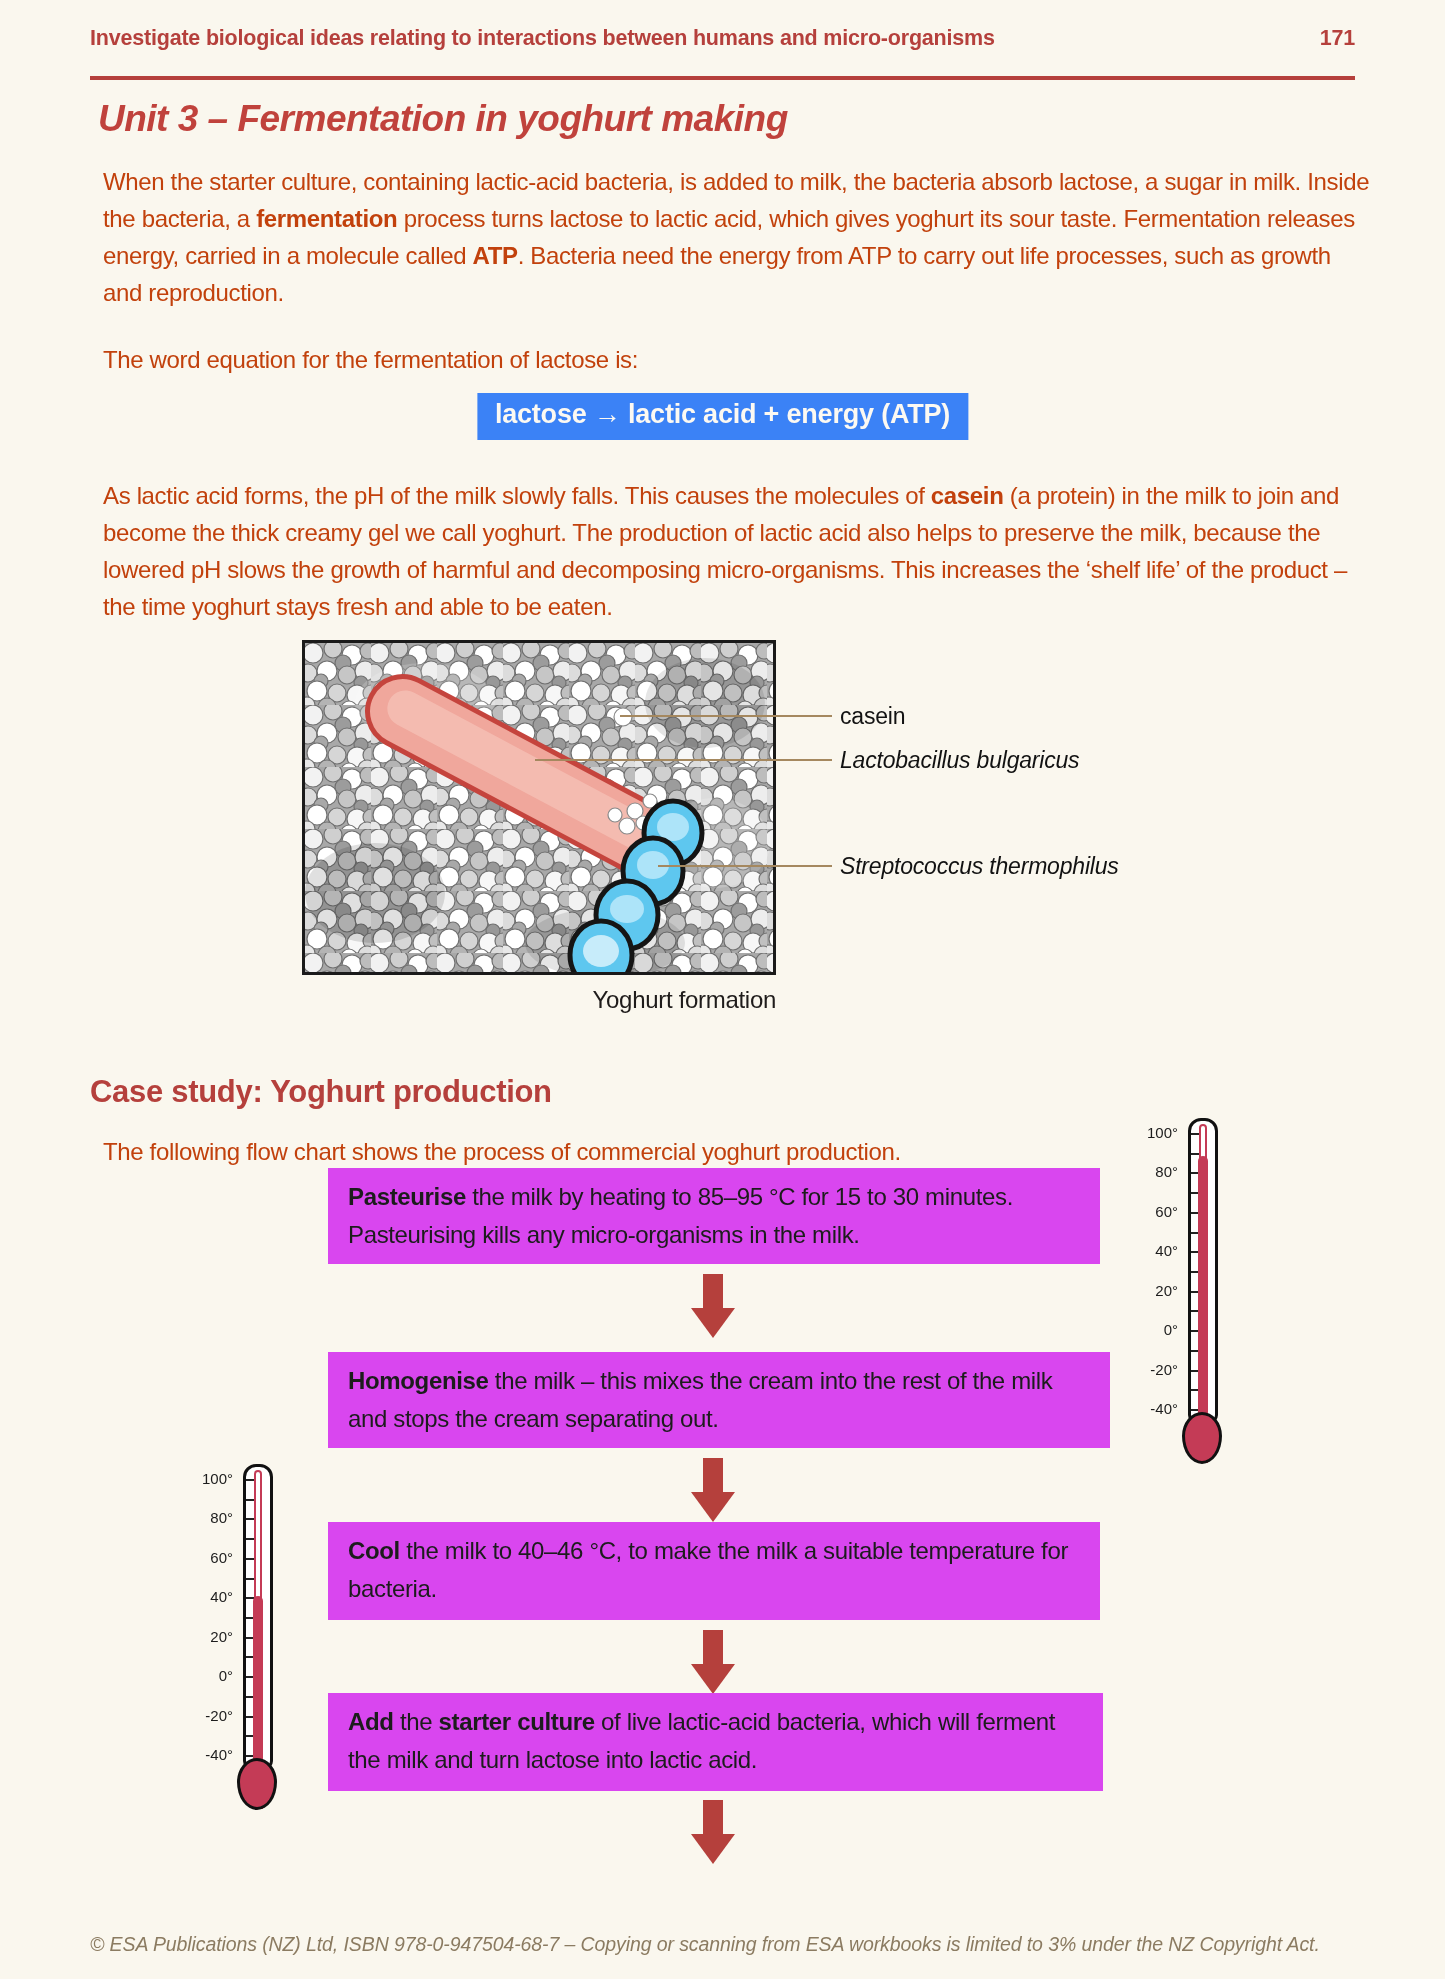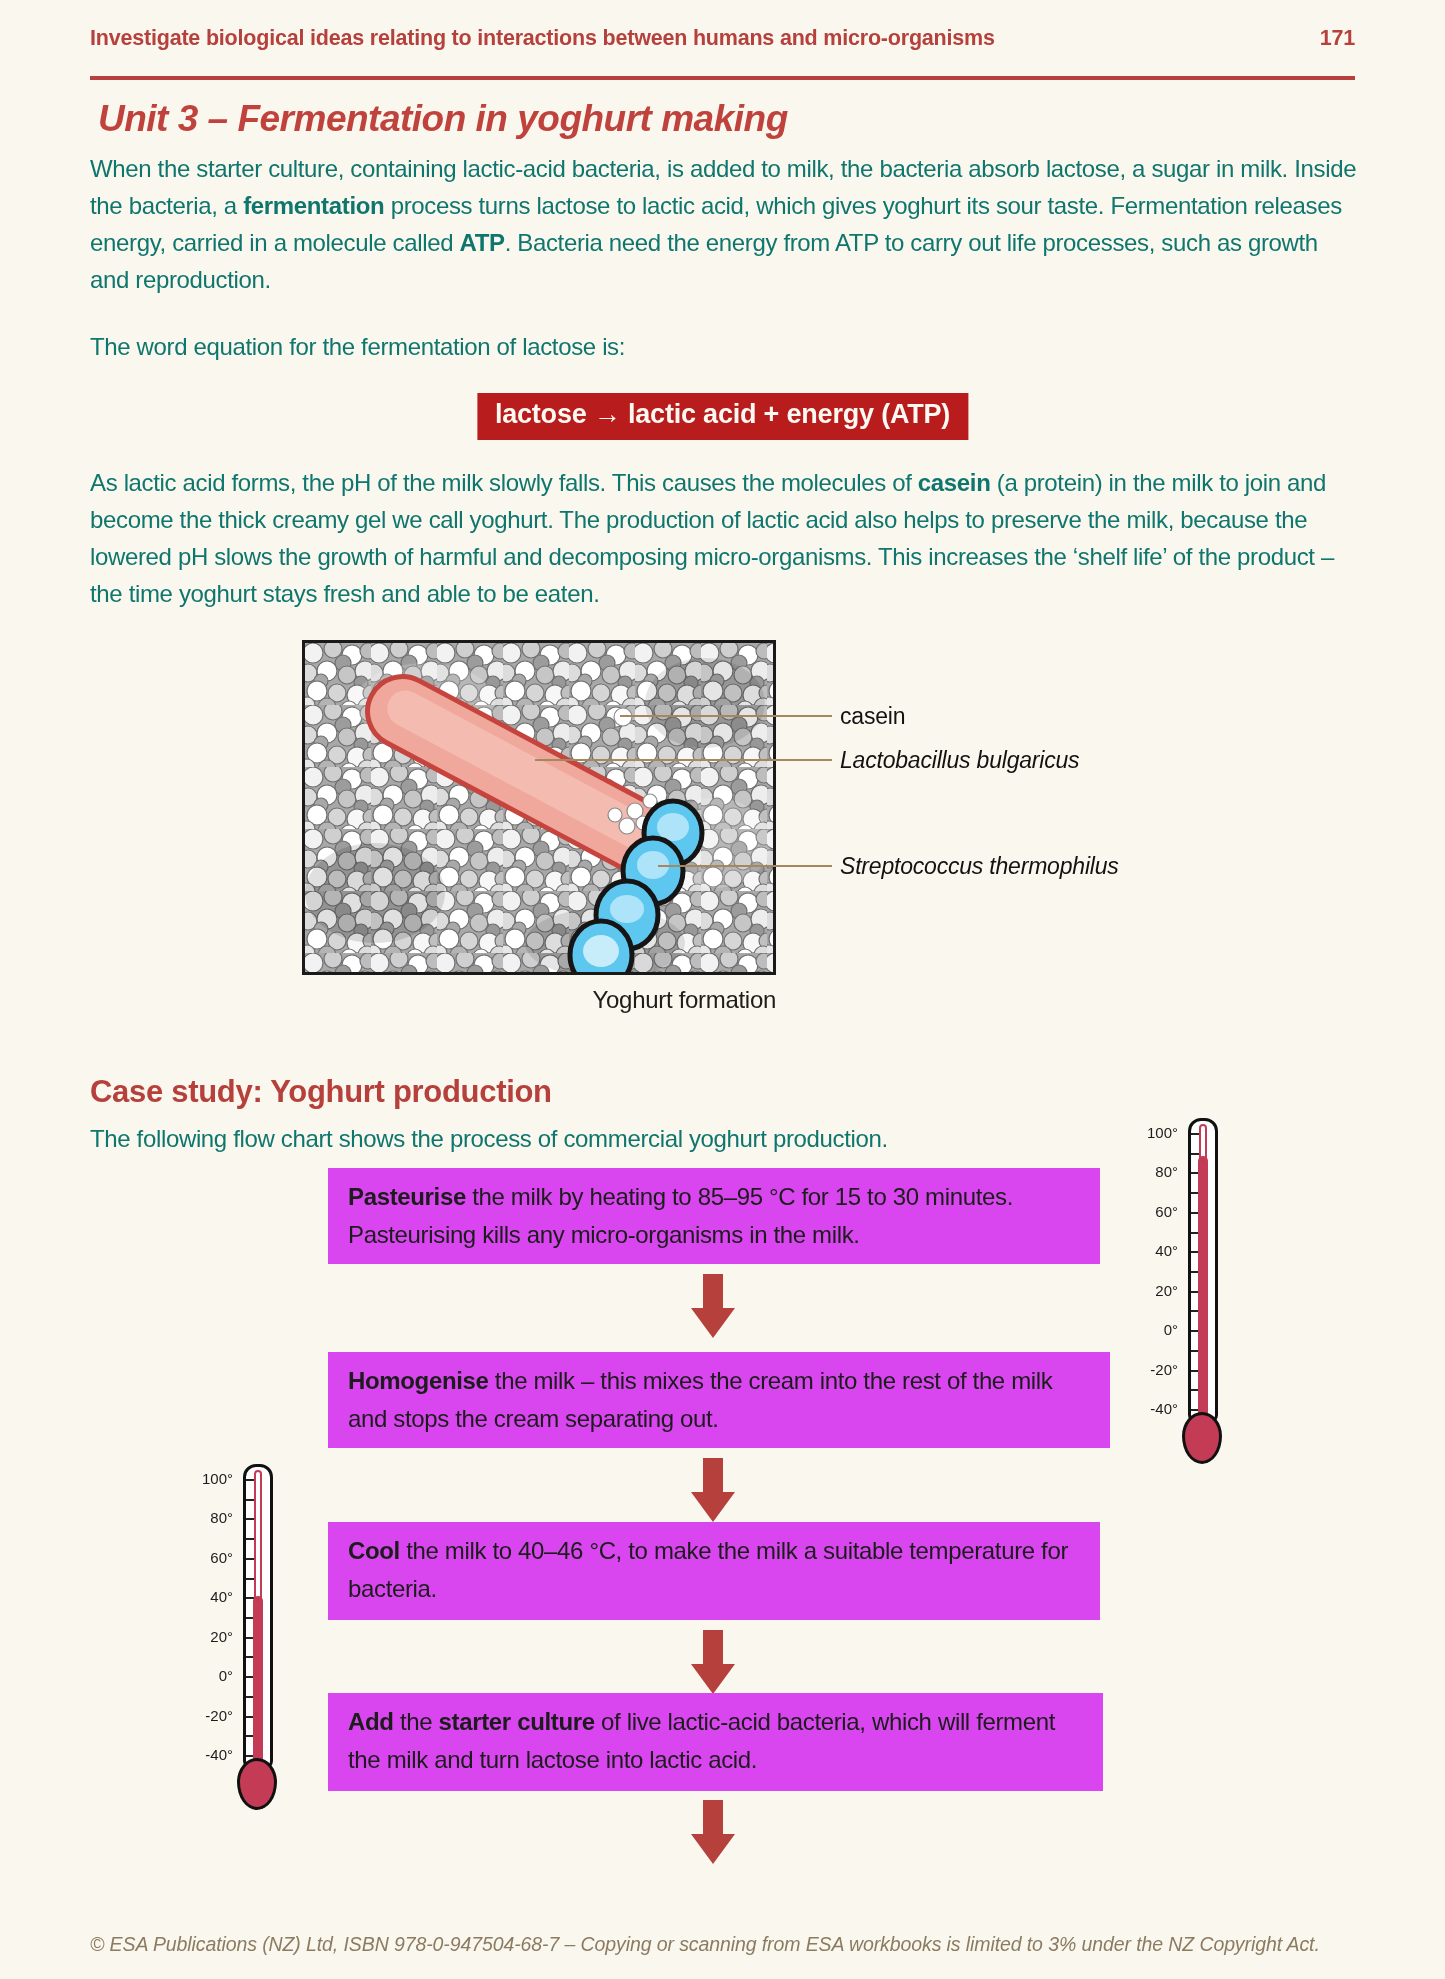--- a/index.html
+++ b/index.html
@@ -19,31 +19,31 @@
   
   .unit-title {
     position:absolute; left:90px; top:90px; margin:8px;
     color:#c0423c; font-size:37px; font-weight:bold; font-style:italic; letter-spacing:-0.5px;
   }
   .case-heading {
     position:absolute; left:90px; top:1074px; margin:0;
     color:#b5403c; font-size:31px; font-weight:bold; letter-spacing:-0.3px;
   }
   
-  .body-text { position:absolute; left:90px; width:1272px; margin:0;
-    font-size:24px; line-height:37px; letter-spacing:-0.35px; color:#0f766e; }
+  .body-text { position:absolute; left:90px; width:1272px; margin:13px;
+    font-size:24px; line-height:37px; letter-spacing:-0.35px; color:#c2410c; }
   .para1 { top:150px; }
   .eq-intro { top:328px; }
   .para2 { top:464px; }
   .case-intro { top:1120px; }
   b { font-weight:bold; }
   
   .banner {
     position:absolute; left:50%; top:393px; transform:translateX(-50%);
-    background:#b91c1c; color:#fcf9f2; font-size:27px; font-weight:bold;
+    background:#3b82f6; color:#fcf9f2; font-size:27px; font-weight:bold;
     padding:6px 18px 10px; white-space:nowrap; letter-spacing:-0.2px;
   }
   
   .micro-box {
     position:absolute; left:302px; top:640px; width:474px; height:335px;
     border:3px solid #1a1a1a; box-sizing:border-box; background:#a8a8a8;
   }
   .micro-box svg { display:block; width:100%; height:100%; }
   .lead-line { position:absolute; height:2px; background:#a5885f; z-index:5; }
   .lead-casein { left:620px; top:715px; width:212px; }

